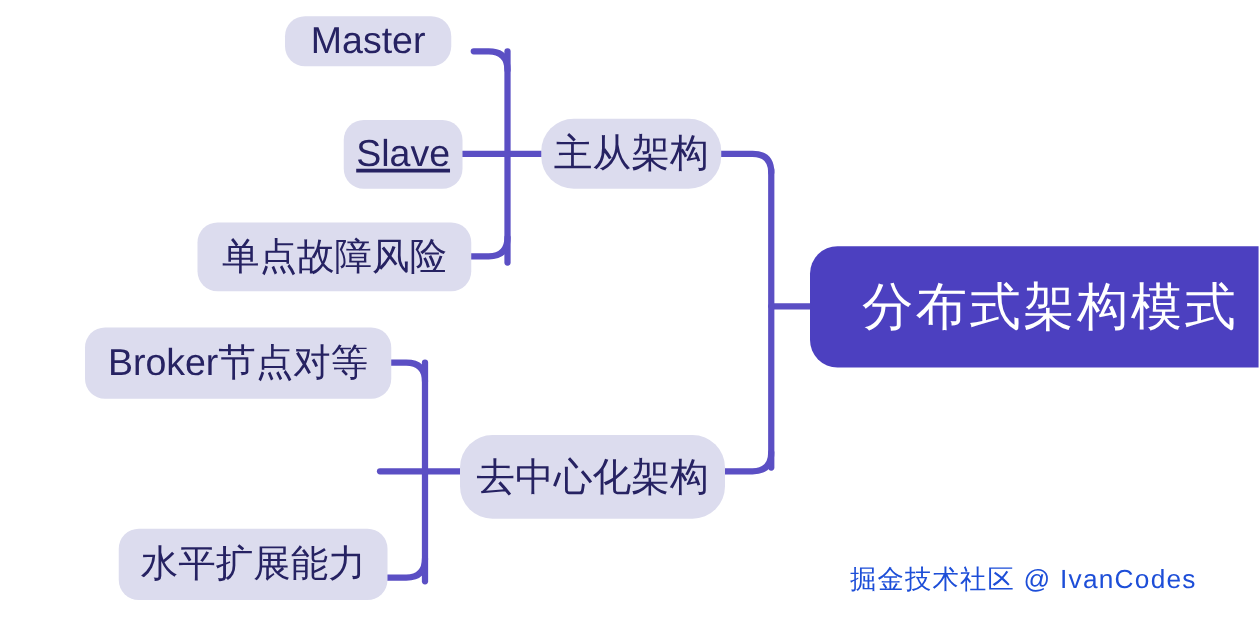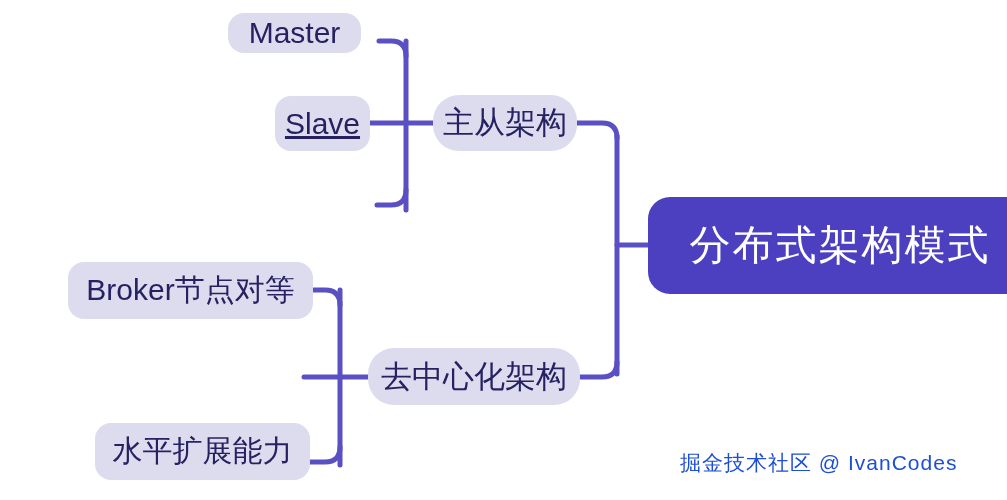--- a/index.html
+++ b/index.html
@@ -94,32 +94,35 @@
   </svg>
 
   <div class="node root" style="left:648px; top:197px; width:384px; height:97px;">
     <span>分布式架构模式</span>
   </div>
 
   <div class="node branch" style="left:433px; top:95px; width:144px; height:56px;">
     <span>主从架构</span>
   </div>
 
-  <div class="node branch" style="left:368px; top:348px; width:212px; height:57px;">
+  <div class="node branch" style="left:368px; top:348px; width:212px; height:67px;">
     <span>去中心化架构</span>
   </div>
 
   <div class="node leaf" style="left:228px; top:13px; width:133px; height:40px;">
     <span>Master</span>
   </div>
 
   <div class="node leaf" style="left:275px; top:96px; width:95px; height:55px;text-decoration:underline;">
     <span>Slave</span>
   </div>
 
+  <div class="node leaf" style="left:158px; top:178px; width:219px; height:55px;">
+    <span>单点故障风险</span>
+  </div>
 
   <div class="node leaf" style="left:68px; top:262px; width:245px; height:57px;text-align:right;">
     <span>Broker节点对等</span>
   </div>
 
 
   <div class="node leaf" style="left:95px; top:423px; width:215px; height:57px;">
     <span>水平扩展能力</span>
   </div>
 

